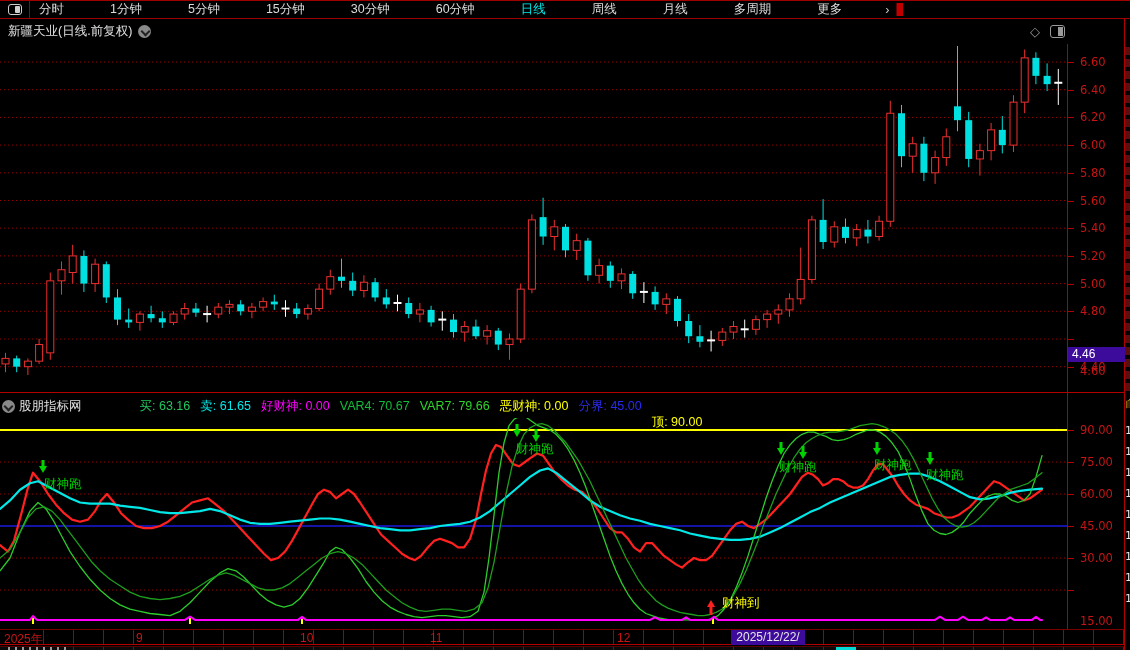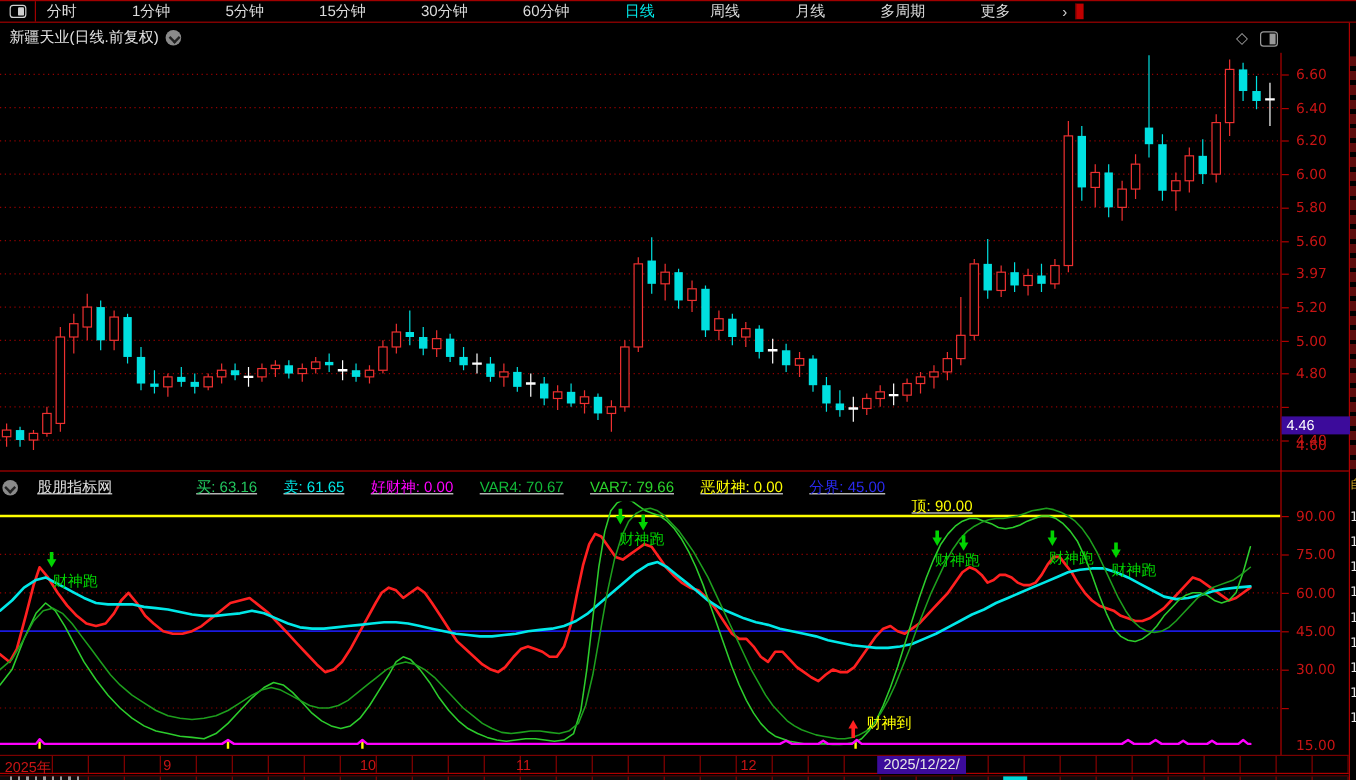--- a/index.html
+++ b/index.html
@@ -34,21 +34,21 @@
   #main-pane{position:absolute;left:0;top:44px;width:1067px;height:348px;}
   #vline-axis{position:absolute;left:1067px;top:44px;width:1px;height:601px;background:#b00000;}
   #vline-right{position:absolute;left:1124px;top:19px;width:1px;height:631px;background:#b00000;}
   #sep-main{position:absolute;left:0;top:392px;width:1124px;height:1px;background:#b00000;}
   .axis-label{position:absolute;color:#c81414;font-size:11.5px;font-family:"DejaVu Sans","Liberation Sans",sans-serif;}
   .axis-tick{position:absolute;width:6px;height:1px;background:#b00000;left:1068px;}
   #price-tag{position:absolute;left:1068px;top:347px;width:57px;height:15px;background:#3c0b9b;color:#fff;
              font-size:12px;line-height:15px;padding-left:4px;box-sizing:border-box;}
   
   #ind-header{position:absolute;left:0;top:396px;width:1060px;height:20px;display:flex;align-items:center;
-              font-size:12.5px;color:#e0e0e0;gap:12px;text-decoration:underline;}
+              font-size:12.5px;color:#e0e0e0;gap:0;}
   #ind-source{margin-left:4px;margin-right:10px;}
   .param{margin-right:10px;white-space:nowrap;}
   #ind-pane{position:absolute;left:0;top:418px;width:1067px;height:211px;}
   #hline-ind{position:absolute;left:0;top:629px;width:1124px;height:1px;background:#7a0000;}
   
   #xaxis{position:absolute;left:0;top:630px;width:1124px;height:15px;background:#000;
          border-bottom:1px solid #b00000;box-sizing:border-box;
          background-image:repeating-linear-gradient(90deg,transparent 0px,transparent 29px,#a00000 29px,#a00000 30px);
          background-position:14px 0;}
   .x-label{position:absolute;top:1px;color:#c81414;font-size:12px;white-space:nowrap;}
@@ -564,21 +564,21 @@
       <div class="axis-label" style="left: 1080px; top: 82.7px;">6.40</div>
       <div class="axis-tick" style="top: 117.4px;"></div>
       <div class="axis-label" style="left: 1080px; top: 110.4px;">6.20</div>
       <div class="axis-tick" style="top: 145.1px;"></div>
       <div class="axis-label" style="left: 1080px; top: 138.1px;">6.00</div>
       <div class="axis-tick" style="top: 172.8px;"></div>
       <div class="axis-label" style="left: 1080px; top: 165.8px;">5.80</div>
       <div class="axis-tick" style="top: 200.5px;"></div>
       <div class="axis-label" style="left: 1080px; top: 193.5px;">5.60</div>
       <div class="axis-tick" style="top: 228.2px;"></div>
-      <div class="axis-label" style="left: 1080px; top: 221.2px;">3.97</div>
+      <div class="axis-label" style="left: 1080px; top: 221.2px;">5.40</div>
       <div class="axis-tick" style="top: 255.9px;"></div>
       <div class="axis-label" style="left: 1080px; top: 248.9px;">5.20</div>
       <div class="axis-tick" style="top: 283.6px;"></div>
       <div class="axis-label" style="left: 1080px; top: 276.6px;">5.00</div>
       <div class="axis-tick" style="top: 311.3px;"></div>
       <div class="axis-label" style="left: 1080px; top: 304.3px;">4.80</div>
       <div class="axis-tick" style="top: 339px;"></div>
       <div class="axis-label" style="left: 1080px; top: 332px; margin-top: 32px;">4.60</div>
       <div class="axis-tick" style="top: 366.7px;"></div>
       <div class="axis-label" style="left: 1080px; top: 359.7px;">4.40</div>

